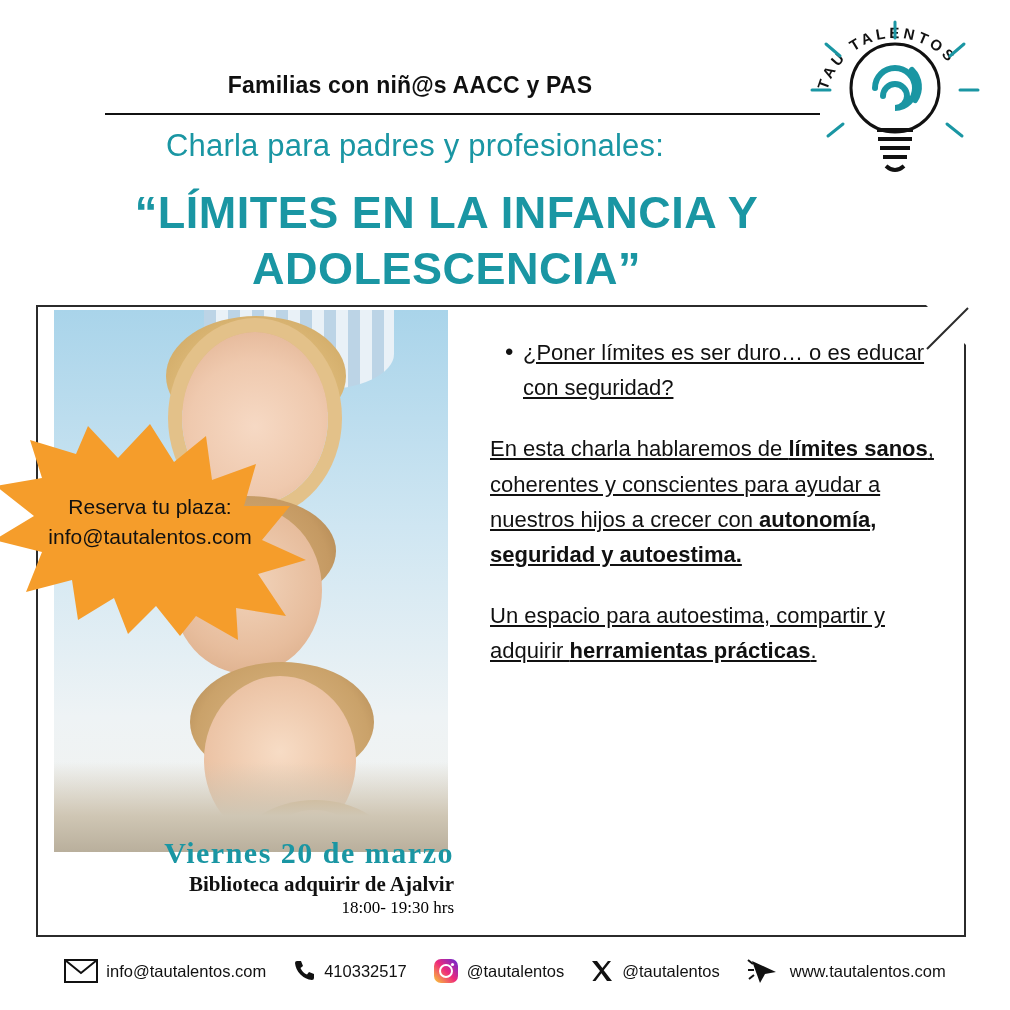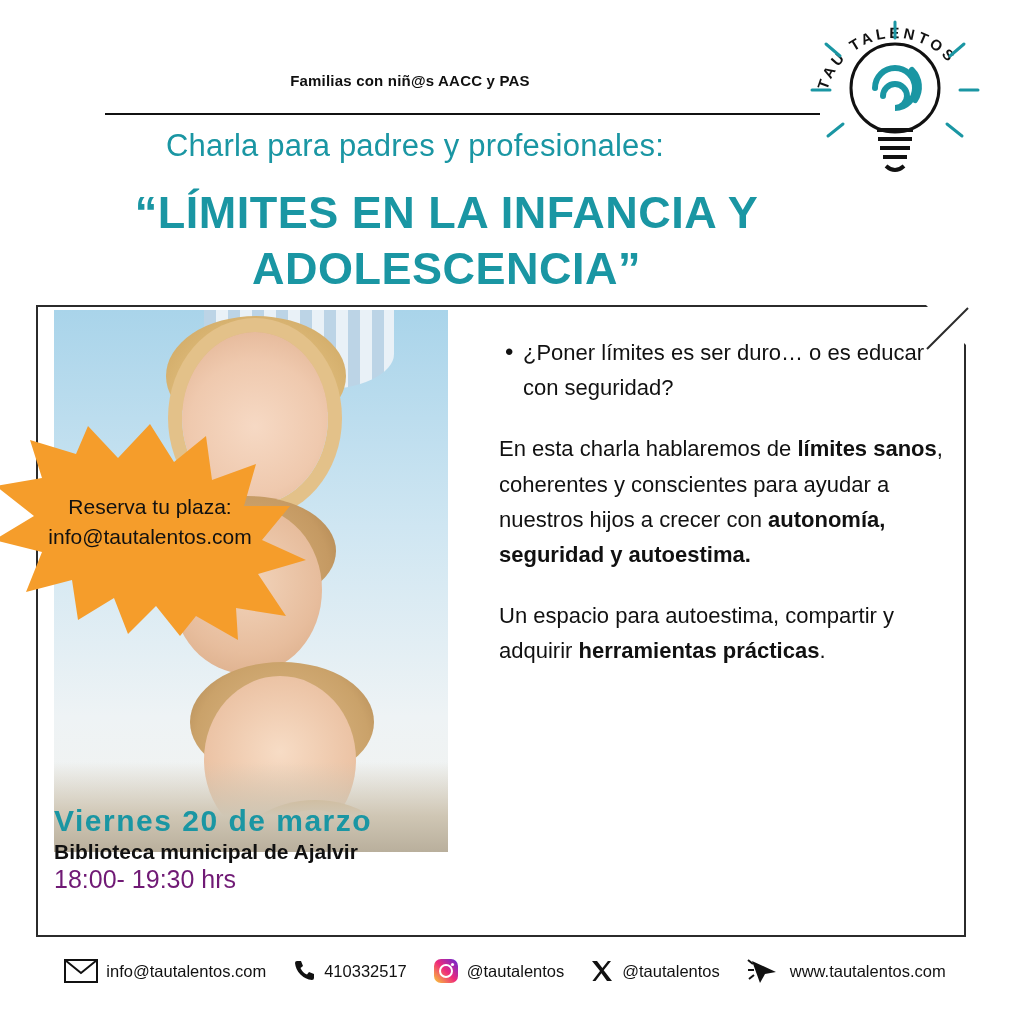--- a/index.html
+++ b/index.html
@@ -31,21 +31,21 @@
   }
   .logo svg { display: block; }
 
   
   .kicker {
     position: absolute;
     top: 72px;
     left: 0;
     width: 820px;
     text-align: center;
-    font-size: 15px;
+    font-size: 23px;
     font-weight: bold;
     color: #101010;
     letter-spacing: 0.2px;
   }
   .rule {
     position: absolute;
     top: 113px;
     left: 105px;
     width: 715px;
     height: 2px;
@@ -198,66 +198,68 @@
 
   
   .content {
     position: absolute;
     left: 487px;
     top: 335px;
     width: 470px;
     font-size: 22px;
     color: #111;
     line-height: 1.6;
+    text-decoration: underline;
   }
   .bullets {
     margin: 0 0 26px 0;
     padding: 0 0 0 22px;
     list-style: none;
   }
   .bullets li {
     position: relative;
     margin-bottom: 6px;
     padding-left: 14px;
   }
   .bullets li::before {
     content: "•";
     position: absolute;
     left: -4px;
     top: -2px;
     font-size: 24px;
   }
   .para {
-    margin: 0 0 26px 12px;
+    margin: 0 0 26px 3px;
   }
   .para b { font-weight: bold; }
 
   
   .dateblock {
     position: absolute;
     left: 54px;
-    top: 804px;
+    top: 836px;
     width: 400px;
-    text-align: left;
+    text-align: right;
+    font-family: Liberation Serif, serif;
   }
   .date-main {
     font-size: 30px;
     font-weight: bold;
     color: #1a96a3;
     letter-spacing: 1.5px;
   }
   .date-place {
     font-size: 21px;
     font-weight: bold;
     color: #111;
     margin-top: 2px;
   }
   .date-time {
-    font-size: 25px;
-    color: #701a75;
+    font-size: 17px;
+    color: #000000;
     margin-top: 1px;
   }
 
   
   .footer {
     position: absolute;
     left: 0;
     top: 958px;
     width: 1010px;
     display: flex;
@@ -353,21 +355,21 @@
   <div class="content">
     <ul class="bullets">
       <li>¿Poner límites es ser duro… o es educar con seguridad?</li>
     </ul>
     <p class="para"><span>En esta charla hablaremos de </span><b>límites sanos</b><span>, coherentes y conscientes para ayudar a nuestros hijos a crecer con </span><b>autonomía, seguridad y autoestima.</b></p>
     <p class="para"><span>Un espacio para autoestima, compartir y adquirir </span><b>herramientas prácticas</b><span>.</span></p>
   </div>
 
   <div class="dateblock">
     <div class="date-main">Viernes 20 de marzo</div>
-    <div class="date-place">Biblioteca municipal de Ajalvir</div>
+    <div class="date-place">Biblioteca adquirir de Ajalvir</div>
     <div class="date-time">18:00- 19:30 hrs</div>
   </div>
 
   <div class="footer">
 
     <div class="fitem">
       <span class="ico">
         <svg width="34" height="24" viewBox="0 0 34 24">
             <rect x="1" y="1" width="32" height="22" fill="#fff" stroke="#111" stroke-width="2"></rect>
             <path d="M1 1 L17 14 L33 1" fill="none" stroke="#111" stroke-width="2"></path>

